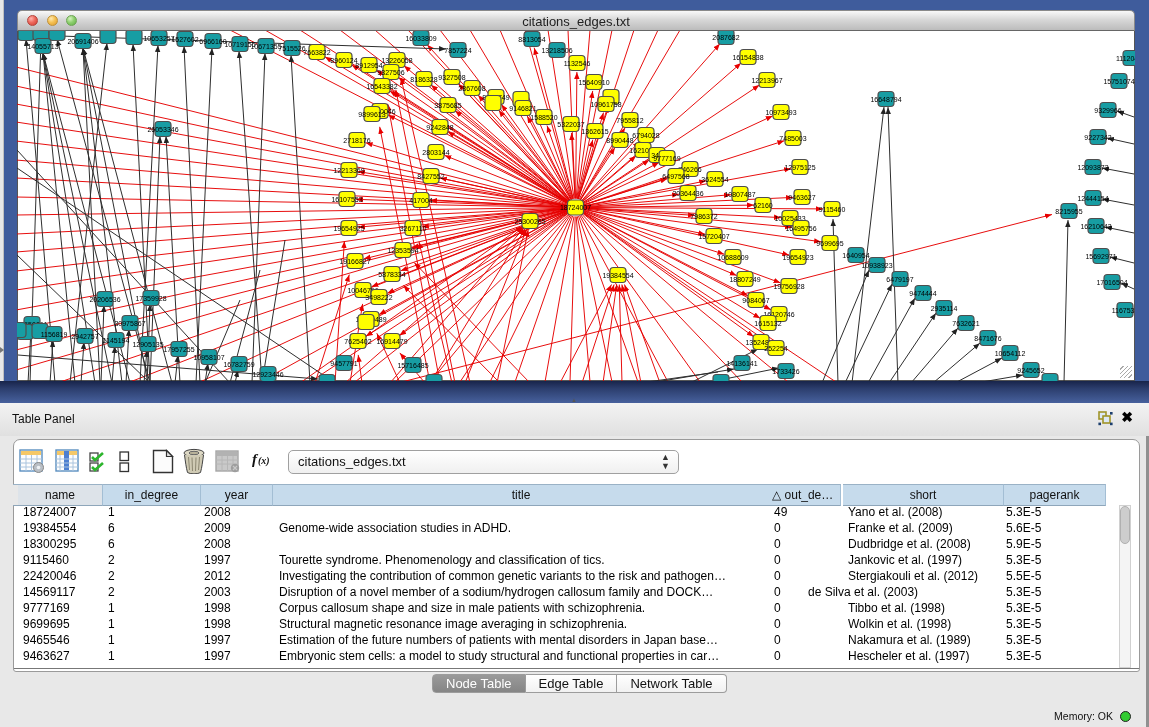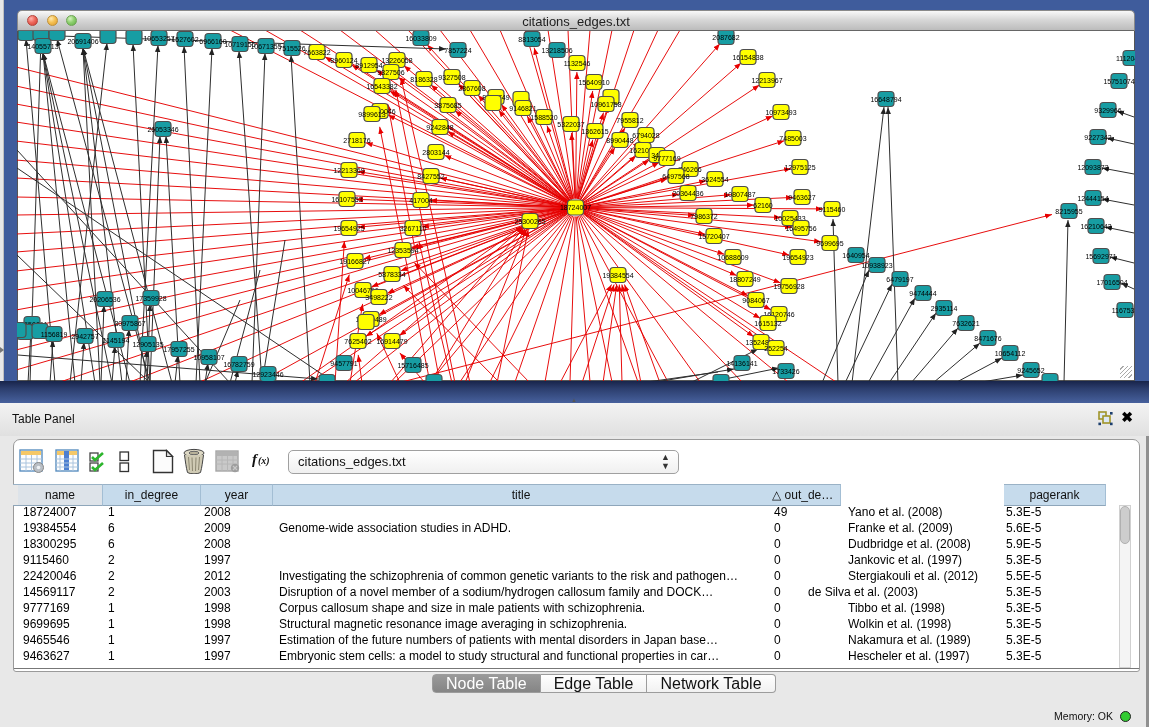--- a/index.html
+++ b/index.html
@@ -29,21 +29,21 @@
 #inner {position:absolute;left:13px;top:36px;width:1127px;height:233px;background:#fff;
  border:1px solid #9a9a9a;border-radius:7px 7px 3px 3px}
 #combo {position:absolute;left:288px;top:47px;width:391px;height:24px;background:linear-gradient(#fff,#f0f0f0);
  border:1px solid #a0a0a0;border-radius:5px;font-size:13px;color:#111;line-height:22px;padding-left:9px}
 #combo .ar {position:absolute;right:8px;top:2px;font-size:9px;color:#333;line-height:9px}
 .hdr {position:absolute;top:81px;height:21.5px;background:#c6dbec;border-top:1px solid #9ab2c6;
  border-bottom:1px solid #8ea6ba;border-right:1px solid #a3bed4;font-size:12px;color:#111;
  text-align:center;line-height:20px;overflow:hidden}
 .row {position:absolute;left:0;width:1117px;height:16px;font-size:12px;color:#000}
 .row span {position:absolute;top:0;white-space:nowrap}
-#tabs {position:absolute;left:432px;top:271px;height:19px;font-size:16px}
+#tabs {position:absolute;left:432px;top:271px;height:19px;font-size:13px}
 .tab {float:left;height:19px;line-height:18px;padding:0 13px;background:linear-gradient(#fff,#f1f1f1);
  border:1px solid #9c9c9c;border-left:none;color:#111}
 .tab.first {border-left:1px solid #9c9c9c;border-radius:4px 0 0 4px;background:linear-gradient(#9a9a9a,#858585);color:#fff}
 .tab.last {border-radius:0 4px 4px 0}
 #mem {position:absolute;right:33px;top:307px;font-size:10.5px;color:#111}
 #memdot {position:absolute;right:15px;top:308px;width:11px;height:11px;border-radius:50%;
  background:#33cc33;border:1px solid #222}
 #floati {position:absolute;right:33px;top:8px}
 #closei {position:absolute;right:13px;top:6px;font-size:14px;font-weight:bold;color:#000}
 #splitter {position:absolute;left:569px;top:-5px;width:10px;height:5px;color:#555;font-size:6px;line-height:4px;text-align:center}
@@ -643,20 +643,21 @@
  </g>
 </g>
       </svg>
   <div id="combo">citations_edges.txt<span class="ar">▲<br>▼</span></div>
   <div class="hdr" style="left:13px;width:5px;background:#e8e8e8;border-right:none"></div>
   <div class="hdr" style="left:18px;width:85px;background:#dde3e9">name</div>
   <div class="hdr" style="left:103px;width:98px">in_degree</div>
   <div class="hdr" style="left:201px;width:72px">year</div>
   <div class="hdr" style="left:273px;width:497px">title</div>
   <div class="hdr" style="left:768px;width:73px;text-align:left;padding-left:4px">△ out_de…</div>
+  <div class="hdr" style="left:843px;width:161px">short</div>
   <div class="hdr" style="left:1004px;width:102px">pagerank</div>
   <div class="row" style="top:102px">
 <span style="left:23px">18724007</span>
         <span style="left:108px">1</span>
 <span style="left:204px">2008</span>
 <span style="left:774px">49</span>
         <span style="left:848px">Yano et al. (2008)</span>
 <span style="left:1006px">5.3E‑5</span>
       </div>
 <div class="row" style="top:118px">
@@ -673,29 +674,30 @@
         <span style="left:108px">6</span>
 <span style="left:204px">2008</span>
 <span style="left:774px">0</span>
         <span style="left:848px">Dudbridge et al. (2008)</span>
 <span style="left:1006px">5.9E‑5</span>
       </div>
 <div class="row" style="top:150px">
 <span style="left:23px">9115460</span>
         <span style="left:108px">2</span>
 <span style="left:204px">1997</span>
+        <span style="left:279px">Tourette syndrome. Phenomenology and classification of tics.</span>
 <span style="left:774px">0</span>
         <span style="left:848px">Jankovic et al. (1997)</span>
 <span style="left:1006px">5.3E‑5</span>
       </div>
 <div class="row" style="top:166px">
 <span style="left:23px">22420046</span>
         <span style="left:108px">2</span>
 <span style="left:204px">2012</span>
-        <span style="left:279px">Investigating the schizophrenia of common genetic variants to the risk and pathogen…</span>
+        <span style="left:279px">Investigating the contribution of common genetic variants to the risk and pathogen…</span>
 <span style="left:774px">0</span>
         <span style="left:848px">Stergiakouli et al. (2012)</span>
 <span style="left:1006px">5.5E‑5</span>
       </div>
 <div class="row" style="top:182px">
 <span style="left:23px">14569117</span>
         <span style="left:108px">2</span>
 <span style="left:204px">2003</span>
         <span style="left:279px">Disruption of a novel member of a sodium/hydrogen callosum family and DOCK…</span>
 <span style="left:774px">0</span>

